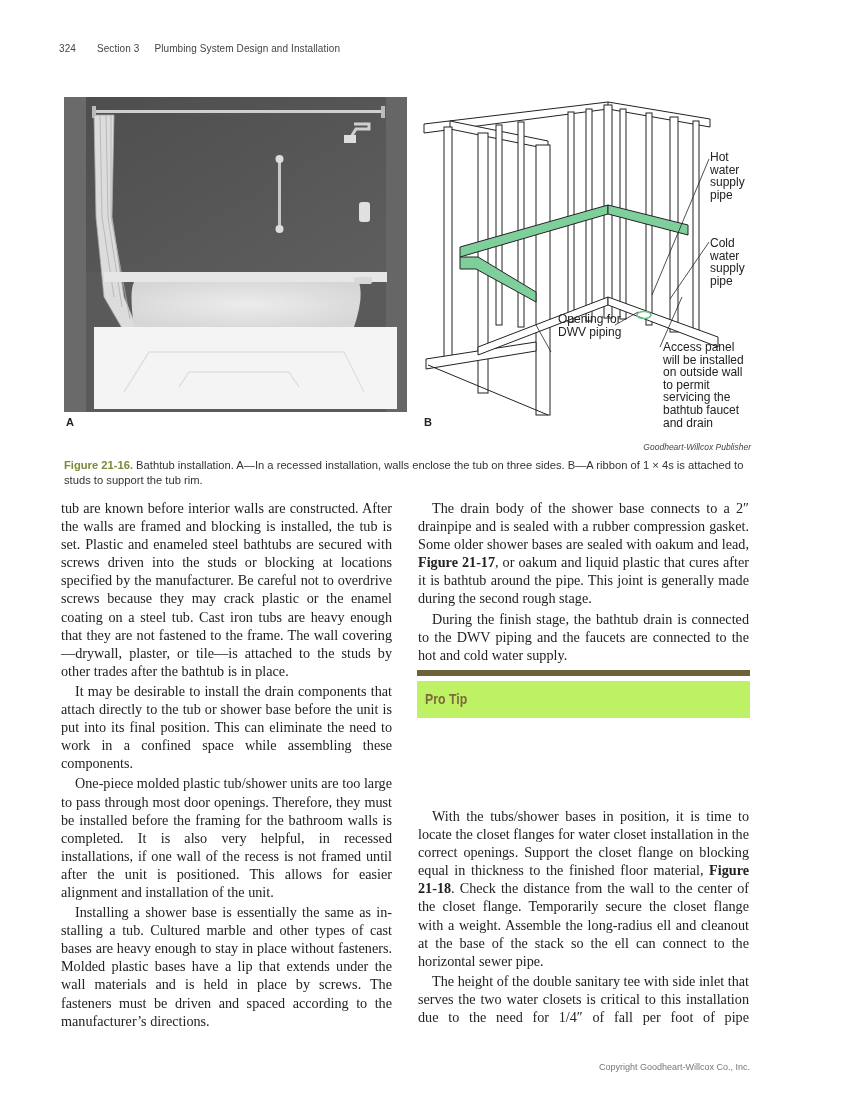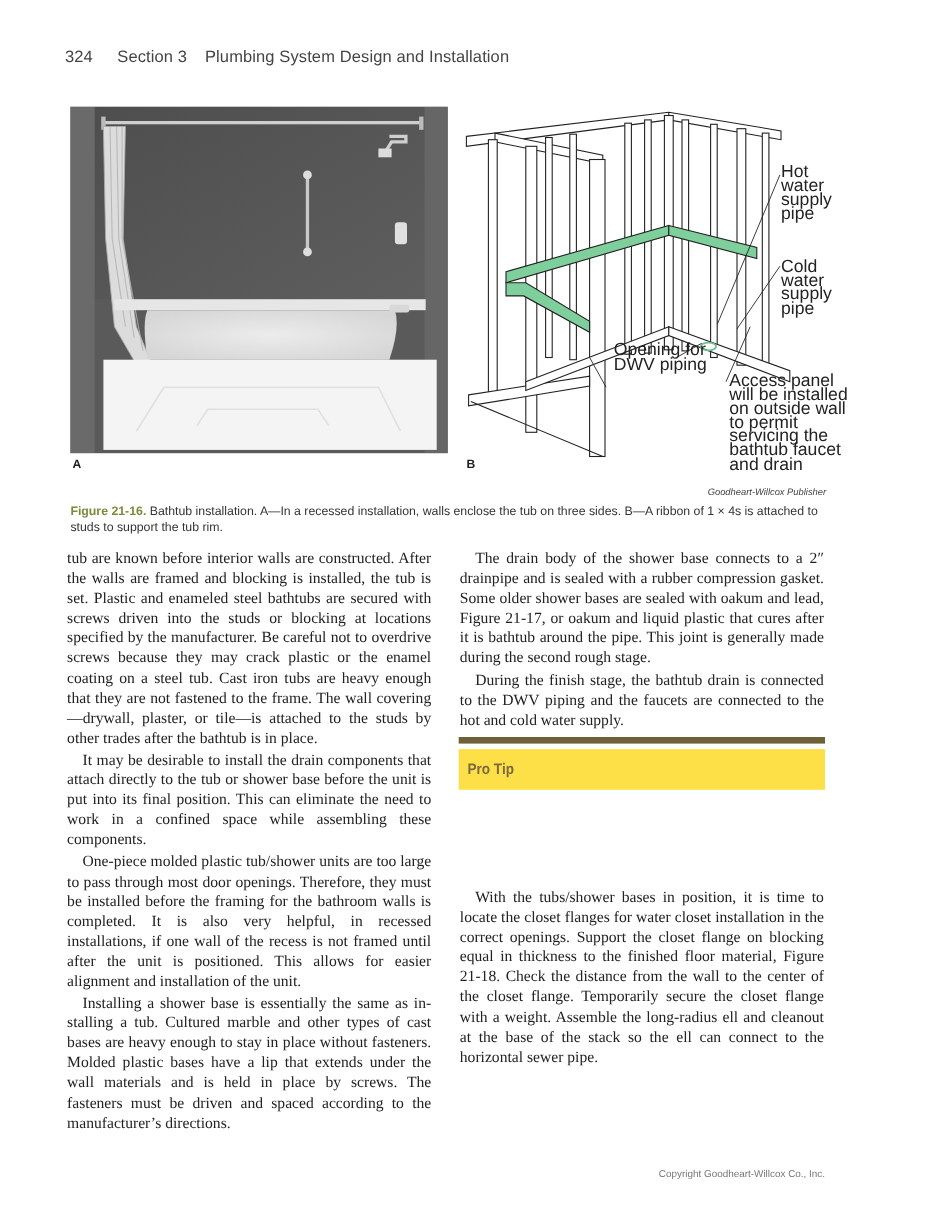--- a/index.html
+++ b/index.html
@@ -1,40 +1,40 @@
 <!DOCTYPE html>
 <html><head>
 <meta charset="utf-8">
 <style>
   html, body { margin:0; padding:0; background:#ffffff; }
   body { width:849px; height:1112px; position:relative; overflow:hidden; }
-  .running-head { position:absolute; top:43px; left:59px; font-family:"Liberation Sans", sans-serif; font-size:15px; color:#444; letter-spacing:0.1px; }
+  .running-head { position:absolute; top:43px; left:59px; font-family:"Liberation Sans", sans-serif; font-size:10px; color:#444; letter-spacing:0.1px; }
   .running-head .pg { margin-right:18px; }
   .running-head .sec { margin-right:12px; }
 
   .fig-a { position:absolute; left:64px; top:97px; width:343px; height:315px; background:#5b5b5b; overflow:hidden; }
   .fig-a svg { display:block; }
   .fig-label { position:absolute; font-family:"Liberation Sans", sans-serif; font-weight:bold; font-size:11px; color:#222; }
   .fig-b { position:absolute; left:418px; top:97px; width:342px; height:340px; }
-  .callout { position:absolute; font-family:"Liberation Sans", sans-serif; font-size:16px; line-height:12.6px; color:#222; white-space:pre; }
+  .callout { position:absolute; font-family:"Liberation Sans", sans-serif; font-size:12px; line-height:12.6px; color:#222; white-space:pre; }
 
   .credit { position:absolute; top:442px; right:98px; font-family:"Liberation Sans", sans-serif; font-style:italic; font-size:8.5px; color:#444; }
   .caption { position:absolute; top:458px; left:64px; width:690px; font-family:"Liberation Sans", sans-serif; font-size:11.2px; line-height:14.5px; color:#333; }
   .caption .fignum { color:#7c8a3a; font-weight:bold;text-align:right; }
 
   .col { position:absolute; top:497px; width:335px; font-family:"Liberation Serif", serif; font-size:14.2px; line-height:18.1px; color:#222; text-align:justify; hyphens:manual; }
   .col p { margin:2px; text-indent:0; }
   .col p.ind { text-indent:14px; }
   .col-left { left:59px; }
   .col-right { left:416px; }
-  .col b { font-weight:normal; }
+  .col b { font-weight:bold; }
 
   .protip { position:absolute; left:417px; top:670px; width:333px; }
   .protip .bar { height:6px; background:#6e6038; }
-  .protip .box { margin-top:5px; background:#fde047; padding:10px 8px 9px 8px; }
+  .protip .box { margin-top:5px; background:#bef264; padding:10px 8px 9px 8px; }
   .protip .title { font-family:"Liberation Sans", sans-serif; font-weight:bold; font-size:14px; color:#7a6a3e; margin-bottom:2px; transform:scaleX(0.88); transform-origin:left; }
   .protip .body { font-family:"Liberation Sans", sans-serif; font-size:11.6px; line-height:15.5px; color:#555; }
 
   .col-right2 { top:805px; }
 
   .footer { position:absolute; top:1062px; right:99px; font-family:"Liberation Sans", sans-serif; font-size:9px; color:#777; }
 </style>
 </head>
 <body>
 
@@ -174,15 +174,16 @@
 
 <div class="protip">
   <div class="bar"></div>
   <div class="box">
     <div class="title">Pro Tip</div>
   </div>
 </div>
 
 <div class="col col-right col-right2">
   <p class="ind"><span>With the tubs/shower bases in position, it is time to locate the closet flanges for water closet installation in the correct openings. Support the closet flange on blocking equal in thickness to the finished floor mate­rial, </span><b>Figure 21-18</b><span>. Check the distance from the wall to the center of the closet flange. Temporarily secure the closet flange with a weight. Assemble the long-radius ell and cleanout at the base of the stack so the ell can connect to the horizontal sewer pipe.</span></p>
+  <p class="ind" style="text-align-last:justify;">The height of the double sanitary tee with side inlet that serves the two water closets is critical to this instal­lation due to the need for 1/4″ of fall per foot of pipe</p>
 </div>
 
 <div class="footer">Copyright Goodheart-Willcox Co., Inc.</div>
 
 </body></html>

